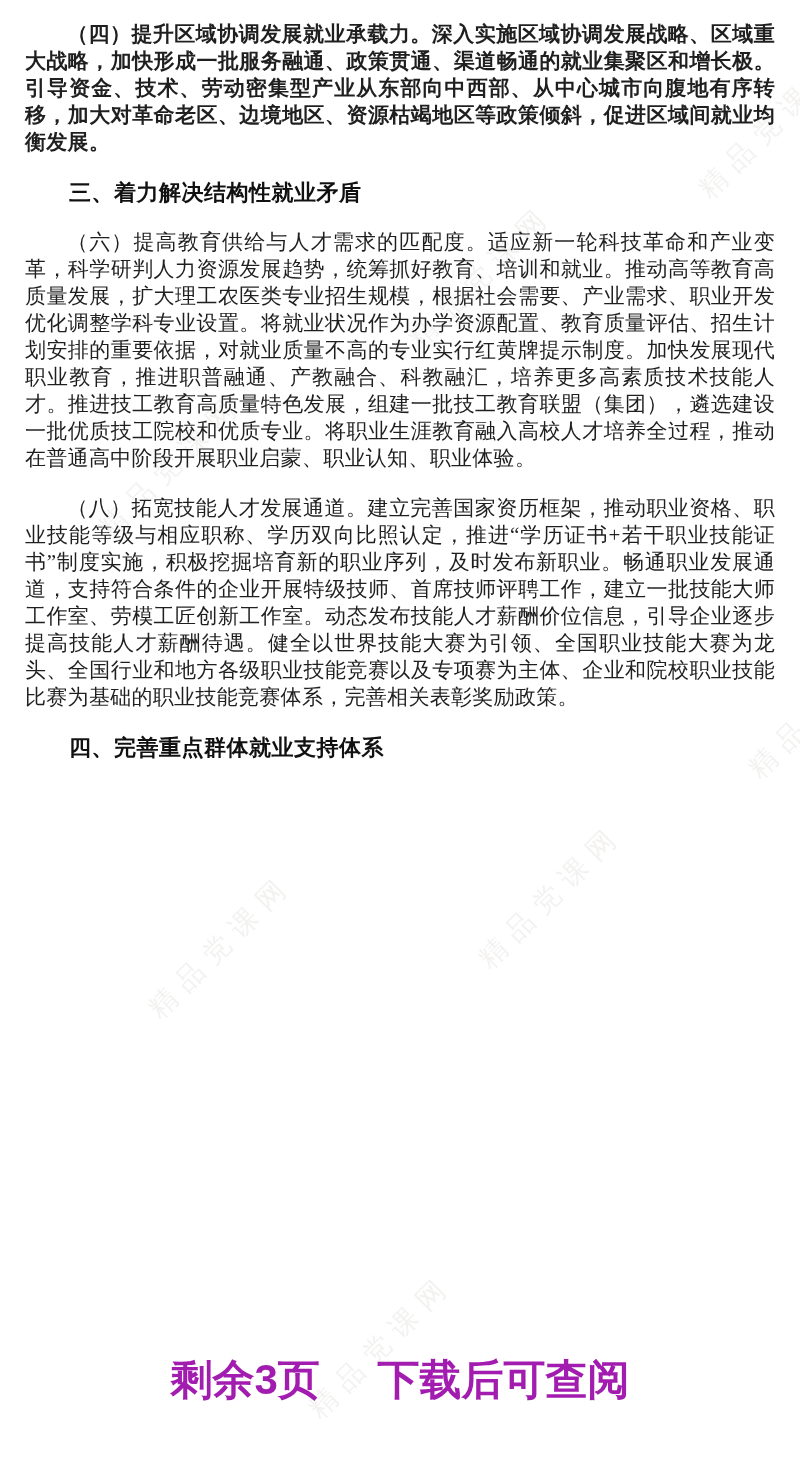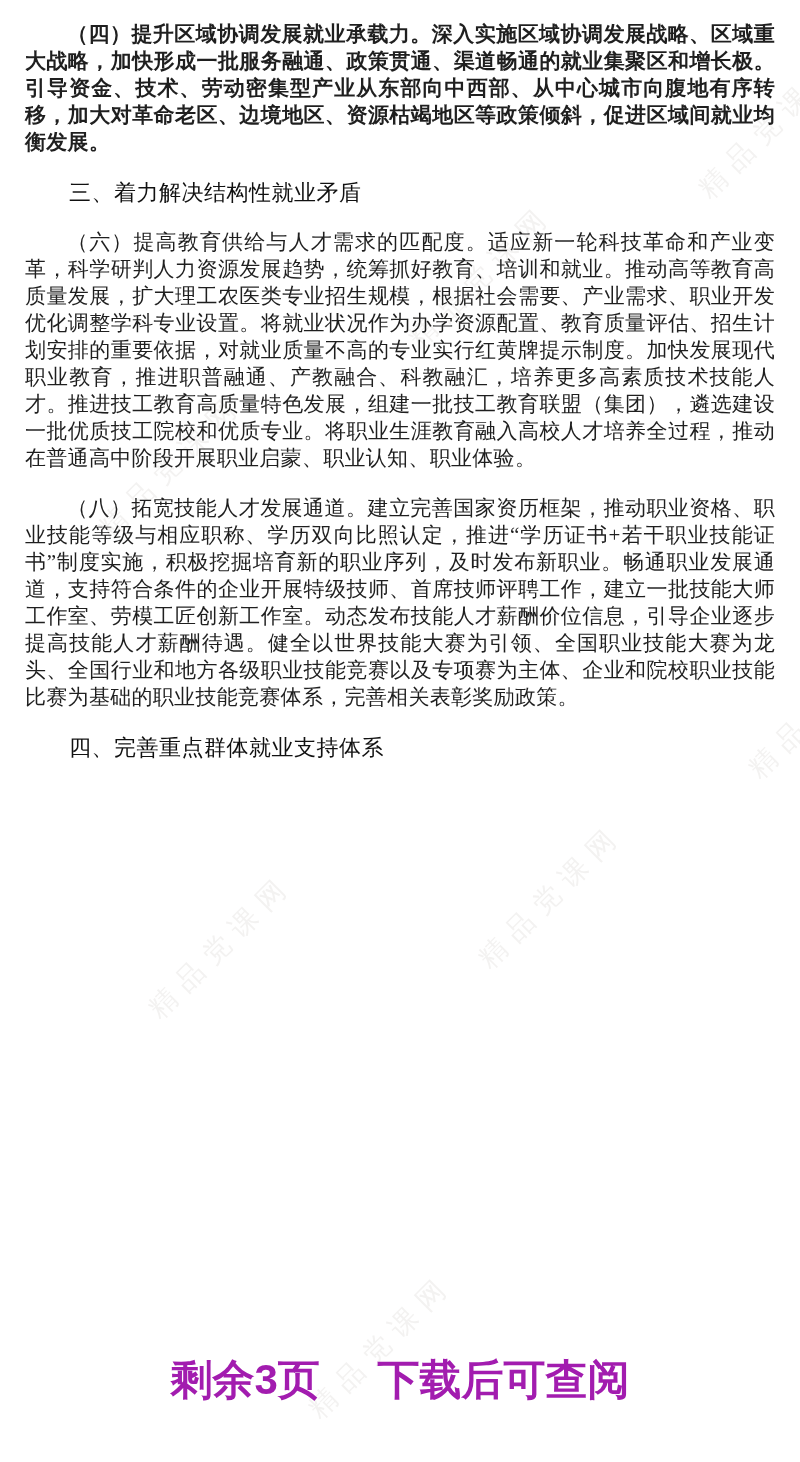--- a/index.html
+++ b/index.html
@@ -55,21 +55,21 @@
     text-indent: 2em;
   }
   .para:first-child {
     margin-top: 21px;
     font-weight: bold;
   }
   .heading {
     margin: 23px 0 0 0;
     text-indent: 2em;
     font-size: 22px;
-    font-weight: 400;
+    font-weight: 700;
     color: #111111;
     font-family: "Liberation Sans", "DejaVu Sans", sans-serif;
     letter-spacing: 0.5px;
   }
   .footer {
     position: absolute;
     left: 0;
     right: 0;
     top: 1356px;
     z-index: 1;

